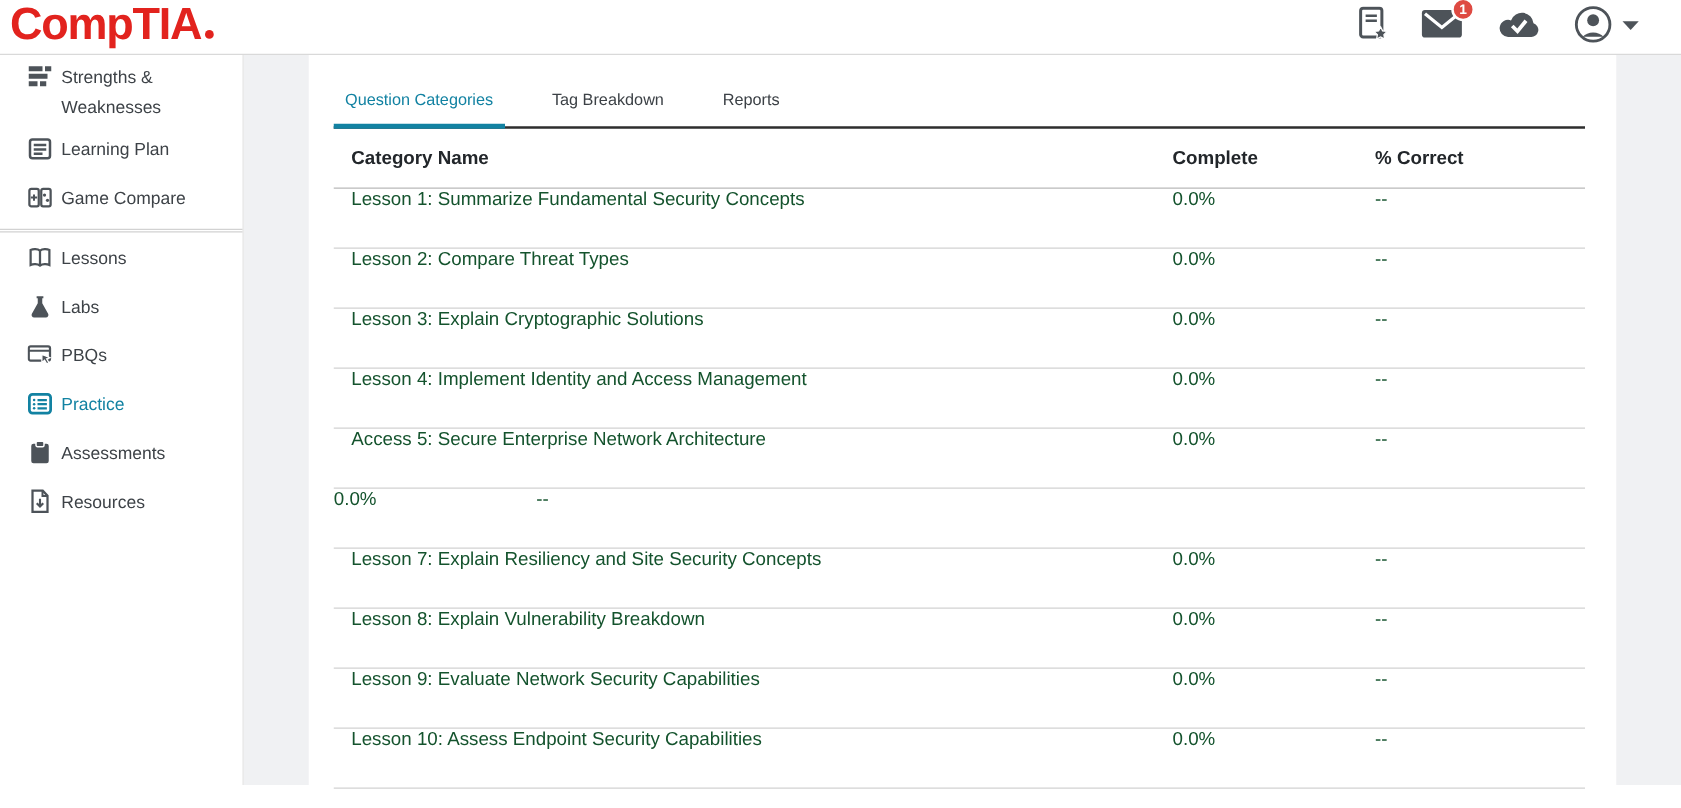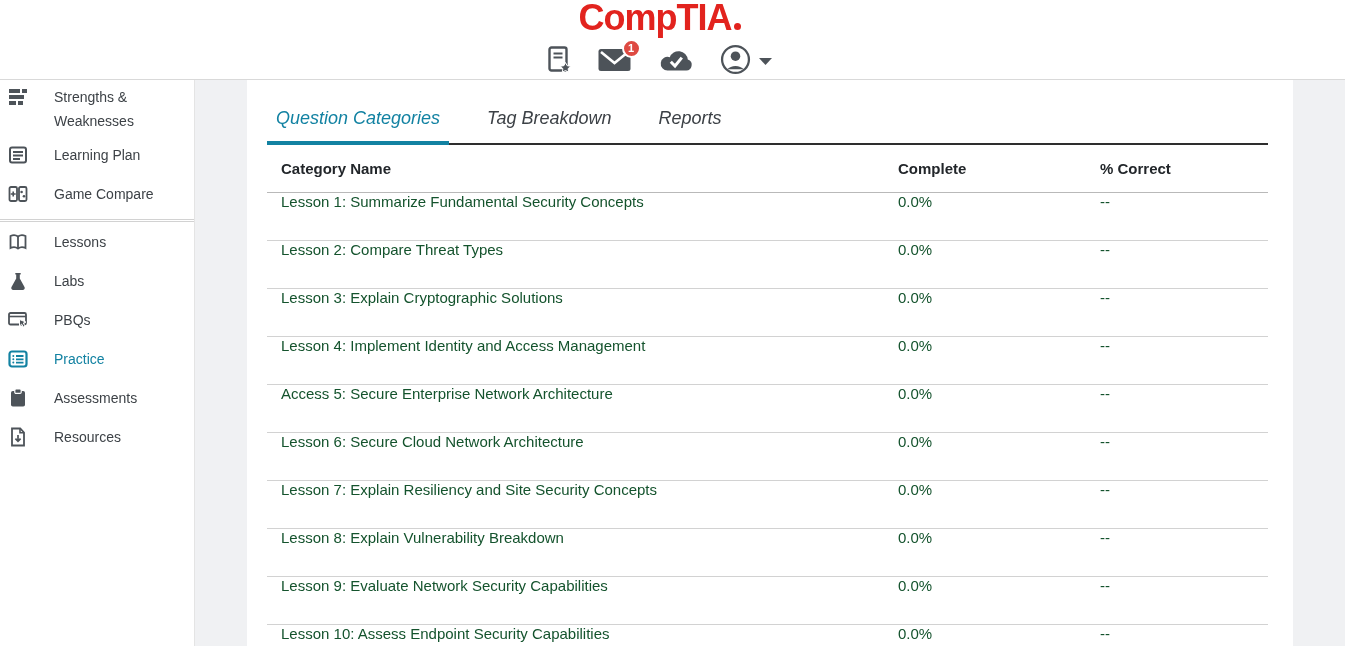--- a/index.html
+++ b/index.html
@@ -5,28 +5,27 @@
   * { box-sizing: border-box; margin: 0; padding: 0; }
   html, body { width: 1345px; height: 646px; overflow: hidden; }
   body {
     font-family: "Liberation Sans", "DejaVu Sans", sans-serif;
     background: #ffffff;
     color: #3d4247;
   }
 
   
   .topbar {
-    height: 80px;
+    height: 44px;
     background: #fff;
     border-bottom: 1px solid #d9d9d9;
     display: flex;
     align-items: center;
     justify-content: space-between;
     padding: 0 33px 0 8px;
-    flex-direction: column;
   }
   .logo {
     color: #e2231e;
     font-weight: bold;
     font-size: 36px;
     letter-spacing: -1px;
     line-height: 1;
     display: flex;
     align-items: baseline;
     cursor: pointer;
@@ -62,26 +61,27 @@
   .sidebar {
     width: 195px;
     flex: none;
     background: #fff;
     border-right: 1px solid #e4e4e4;
     padding-top: 0;
   }
   .nav-item {
     display: flex;
     align-items: flex-start;
-    gap: 26px;
+    gap: 7px;
     padding: 5px 8px;
     font-size: 14px;
     line-height: 24px;
     color: #3d4247;
     cursor: pointer;
+    margin-left: 14px;
   }
   .nav-item svg { flex: none; margin-top: 2px; }
   .nav-item.active { color: #1282a2; }
   .nav-divider {
     height: 3px;
     border-top: 1px solid #d2d2d2;
     border-bottom: 1px solid #d2d2d2;
     margin: 3px 0;
   }
 
@@ -92,27 +92,26 @@
     margin-left: 52px;
     background: #fff;
     padding: 28px 25px 0 20px;
   }
   .tabs {
     display: flex;
     gap: 29px;
     border-bottom: 2px solid #2e2e2e;
   }
   .tab {
-    font-size: 18px;
+    font-size: 13px;
     color: #3c4146;
     padding: 0 9px 14px 9px;
     position: relative;
     cursor: pointer;
     white-space: nowrap;
-    font-style: italic;
   }
   .tab.active { color: #1282a2; }
   .tab.active::after {
     content: "";
     position: absolute;
     left: 0; right: 0; bottom: -2px;
     height: 4px;
     background: #1282a2;
   }
 
@@ -128,21 +127,21 @@
   .trow {
     display: flex;
     height: 48px;
     border-bottom: 1px solid #d2d2d2;
     font-size: 15px;
     color: #14532d;
     cursor: pointer;
   }
   .col-name { flex: 1; padding-left: 14px; }
   .col-complete { width: 162px; flex: none; }
-  .col-correct { width: 168px; flex: none; margin-left: 40px; }
+  .col-correct { width: 168px; flex: none; }
 </style>
 </head>
 <body>
 
 <header class="topbar">
   <div class="logo">
     <span>CompTIA</span>
     <span class="logo-dot"></span>
   </div>
 
@@ -335,21 +334,20 @@
       <div class="col-name">Lesson 4: Implement Identity and Access Management</div>
       <div class="col-complete">0.0%</div>
       <div class="col-correct">--</div>
     </div>
     <div class="trow">
       <div class="col-name">Access 5: Secure Enterprise Network Architecture</div>
       <div class="col-complete">0.0%</div>
       <div class="col-correct">--</div>
     </div>
     <div class="trow">
-      <div class="col-name">Lesson 6: Secure Cloud Network Architecture</div>
       <div class="col-complete">0.0%</div>
       <div class="col-correct">--</div>
     </div>
     <div class="trow">
       <div class="col-name">Lesson 7: Explain Resiliency and Site Security Concepts</div>
       <div class="col-complete">0.0%</div>
       <div class="col-correct">--</div>
     </div>
     <div class="trow">
       <div class="col-name">Lesson 8: Explain Vulnerability Breakdown</div>

